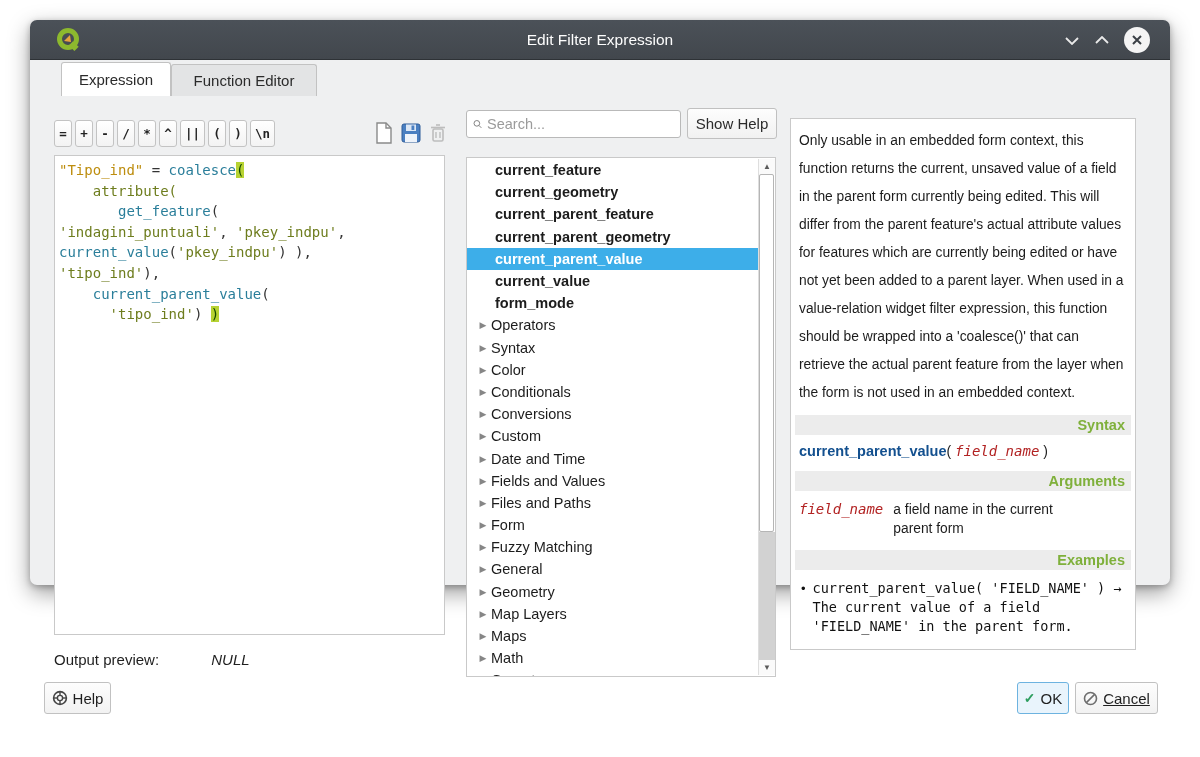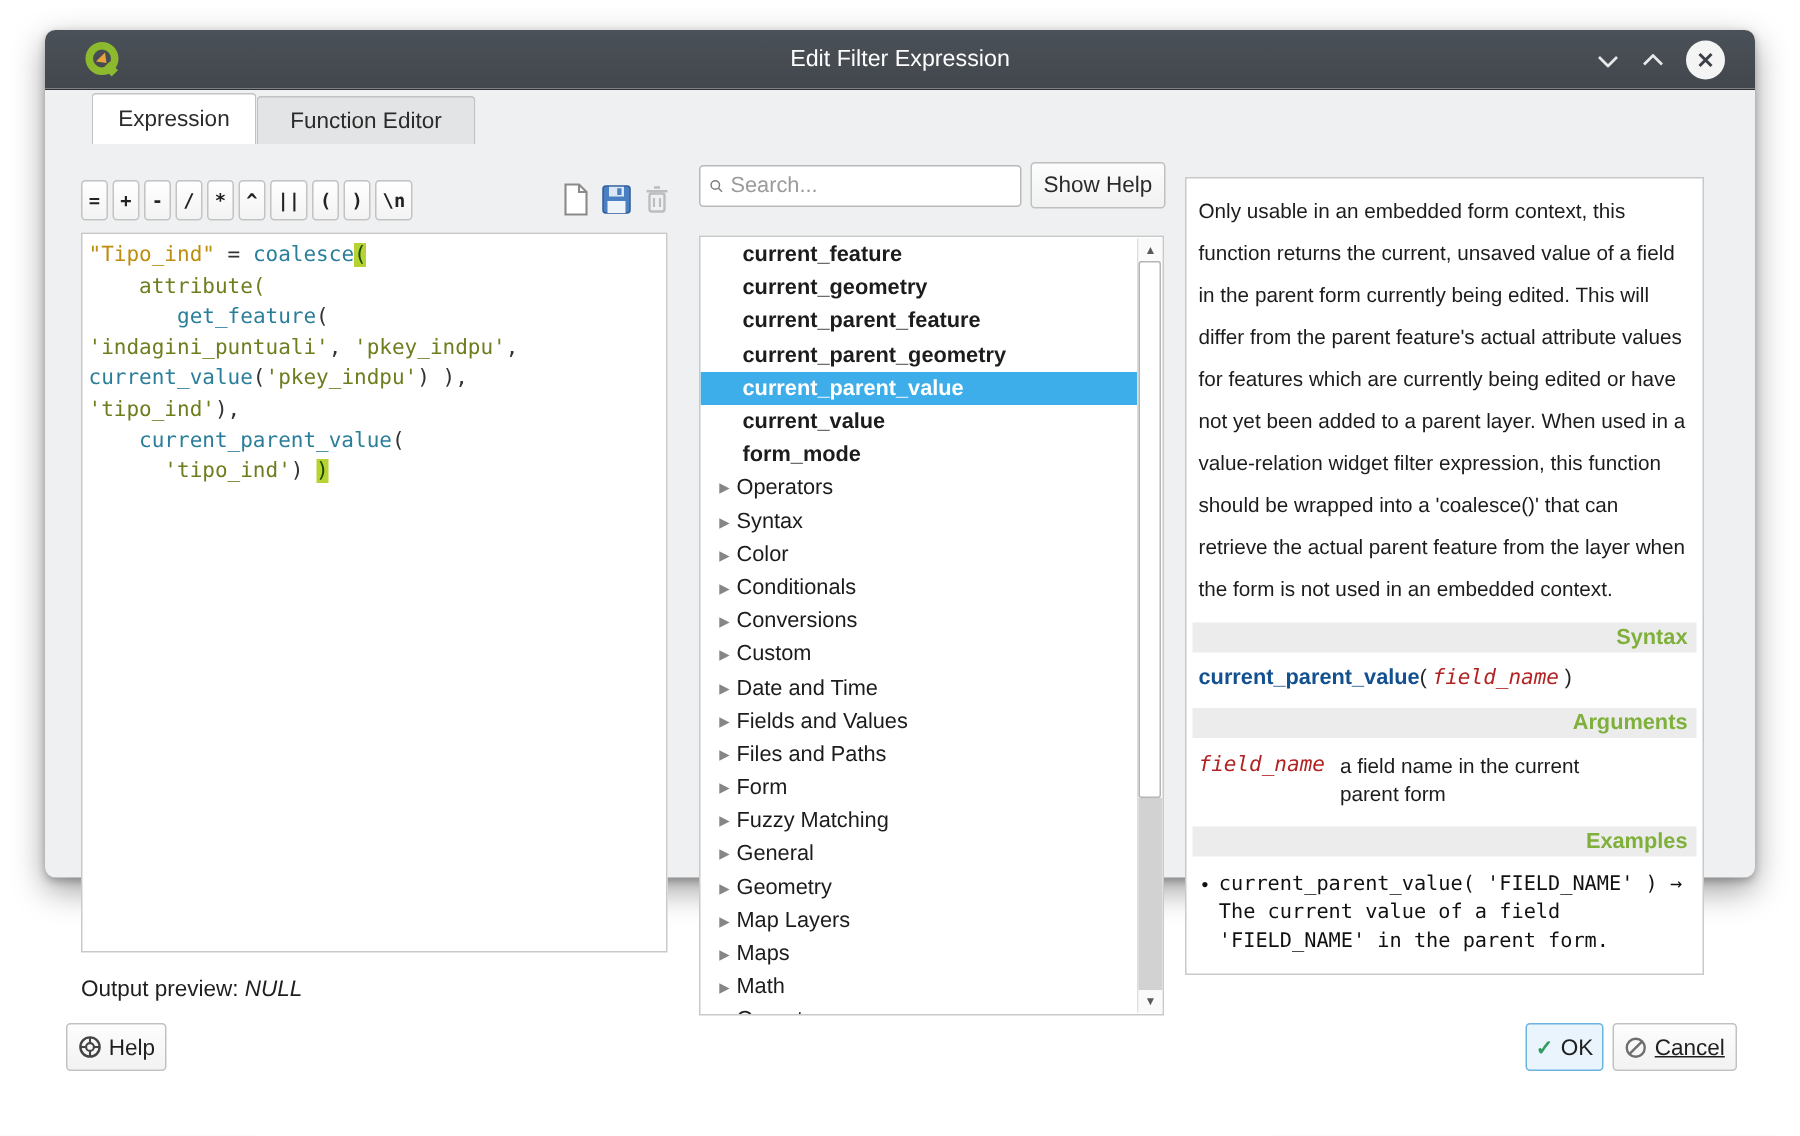--- a/index.html
+++ b/index.html
@@ -43,21 +43,21 @@
   .fileicons{position:absolute;left:342px;top:100px;display:flex;gap:4px;}
   .fic{width:23px;height:26px;display:flex;align-items:center;justify-content:center;}
   .editor{position:absolute;left:24px;top:135px;width:391px;height:480px;
     background:#ffffff;border:1px solid #c9c9c9;overflow:hidden;
     font-family:"DejaVu Sans Mono",monospace;font-size:14px;line-height:20.6px;
     padding:4px 4px;white-space:pre;color:var(--code_plain);}
   .c-field{color:var(--code_field);} .c-fn{color:var(--code_fn);}
   .c-str{color:var(--code_str);} .c-plain{color:var(--code_plain);}
   .c-hl{background:var(--bracket_bg);color:#154a00;}
   .preview{position:absolute;left:24px;top:631px;font-size:15px;color:#1f1f1f;}
-  .preview i{font-style:italic;}
+  .preview i{font-style:italic;margin-left:48px;}
   
   .search{position:absolute;left:436px;top:90px;width:215px;height:28px;
     background:#ffffff;border:1px solid #b9b9b9;border-radius:3px;
     display:flex;align-items:center;padding:0 6px;gap:5px;}
   .search input{border:none;outline:none;flex:1;font-size:14.5px;
     font-family:"Liberation Sans",sans-serif;color:#333;background:transparent;}
   .search input::placeholder{color:#9b9b9b;}
   .showhelp{position:absolute;left:657px;top:88px;width:90px;height:31px;
     background:linear-gradient(#fdfdfd,#f1f1f1);border:1px solid #c0c0c0;
     border-radius:3px;font-size:15px;color:#2b2b2b;}

